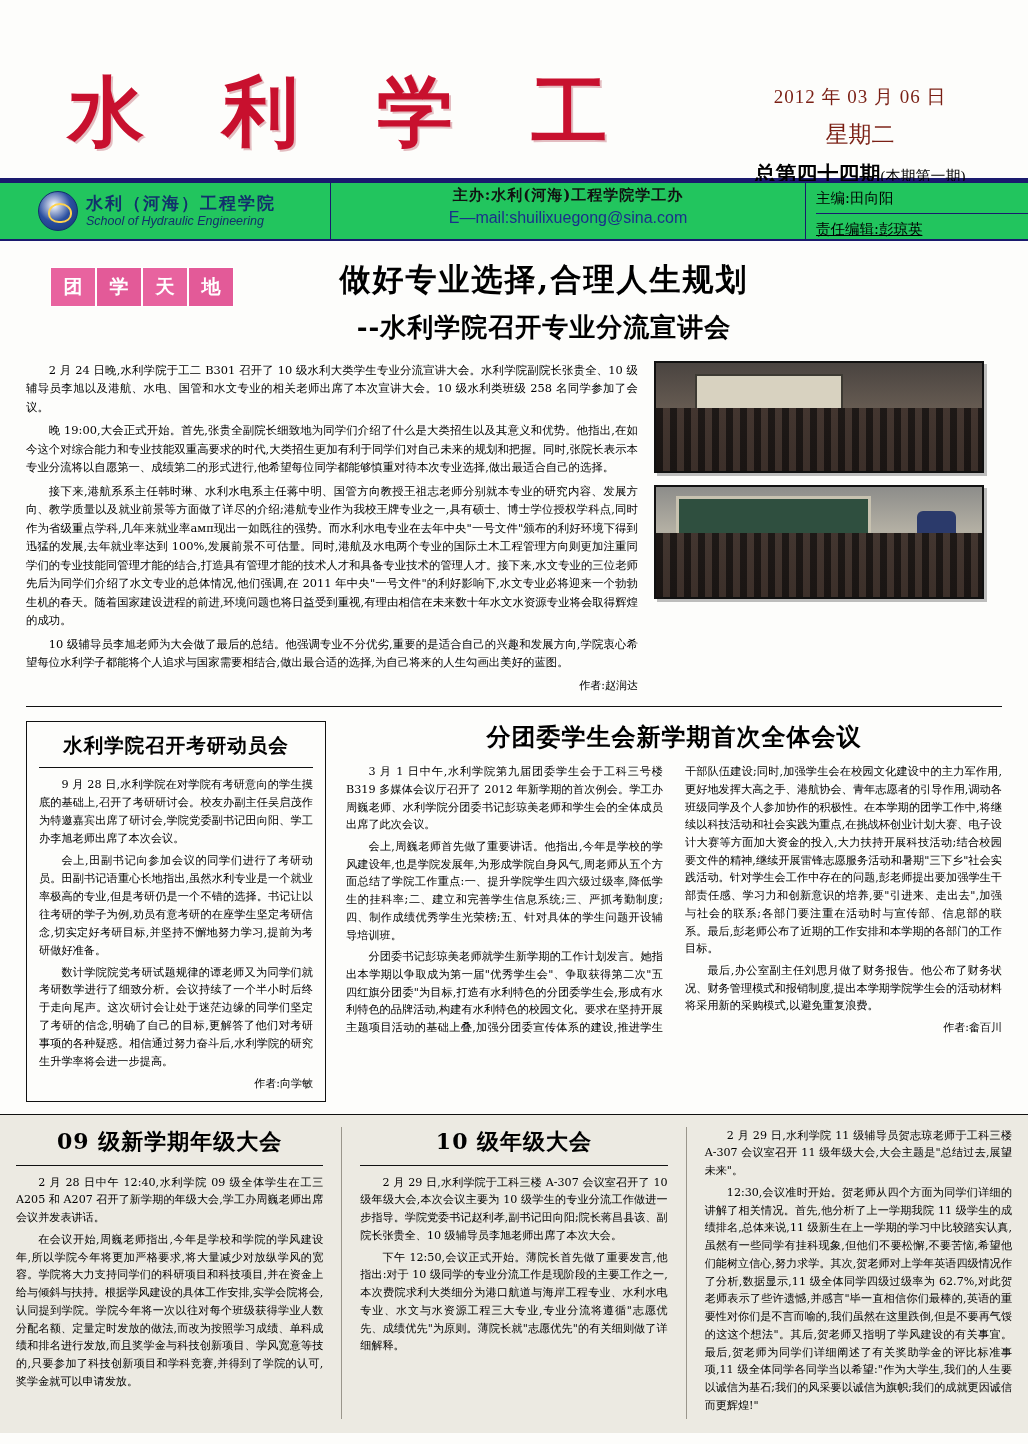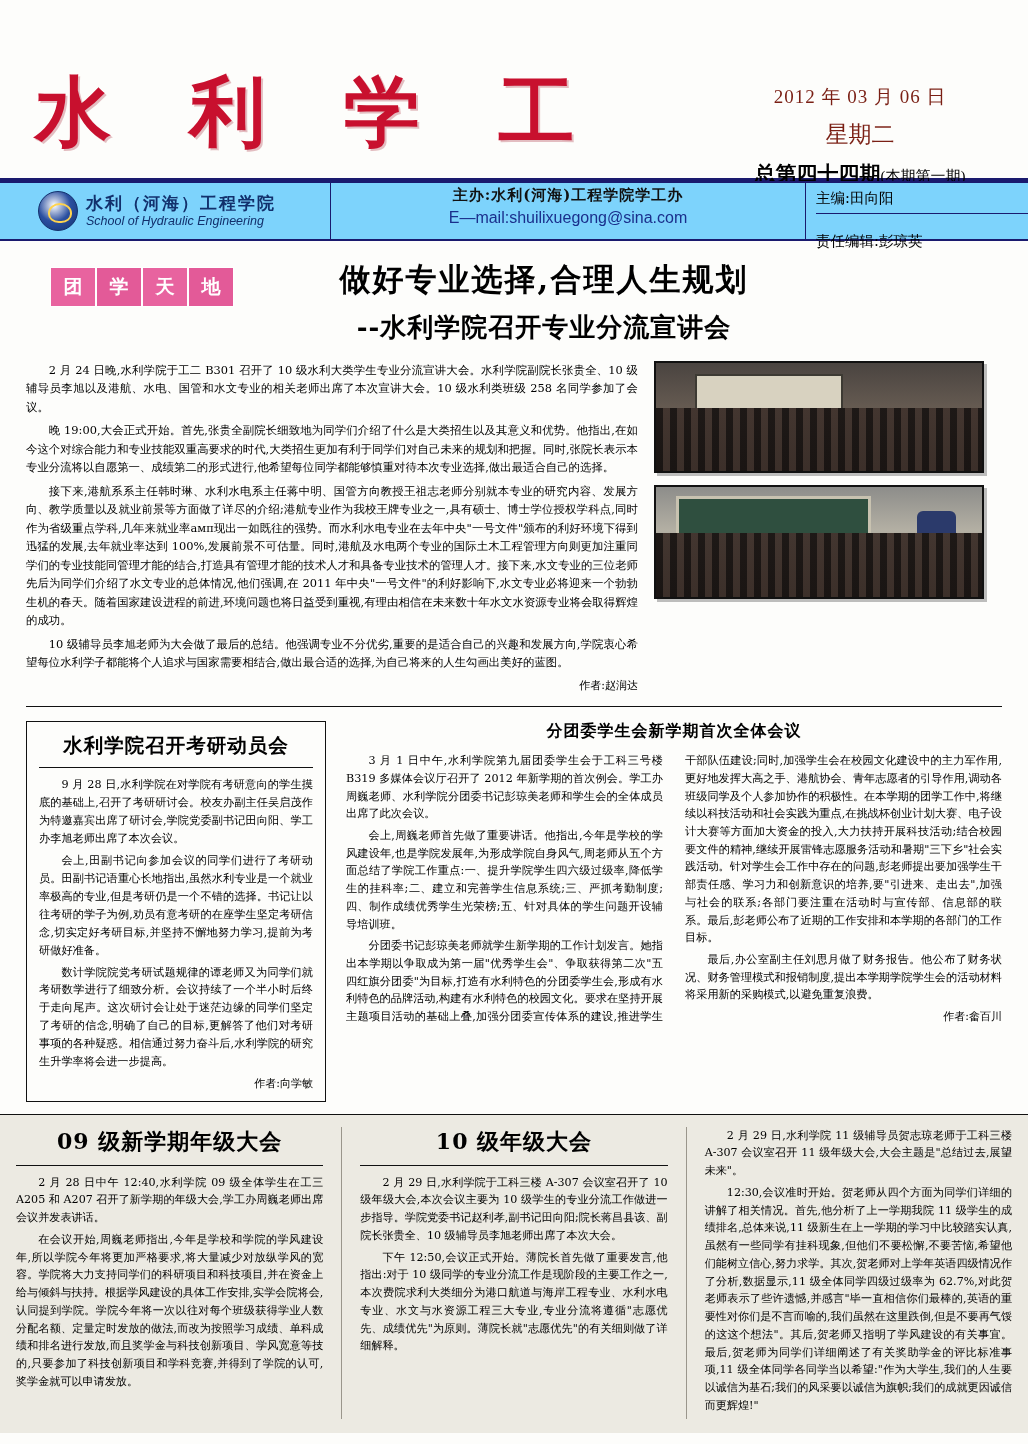--- a/index.html
+++ b/index.html
@@ -23,21 +23,21 @@
   }
 
   
   .masthead {
     position: relative;
     height: 178px;
     border-bottom: 3px solid #1a1a6e;
   }
   .paper-title {
     position: absolute;
-    left: 35px;
+    left: 68px;
     top: 62px;
     font-family: "DejaVu Serif", serif;
     font-size: 76px;
     font-weight: bold;
     color: #c8102e;
     letter-spacing: 26px;
     text-shadow: 2px 2px 0 rgba(150,0,20,0.25);
     white-space: nowrap;
   }
   .date-block {
@@ -51,21 +51,21 @@
   }
   .date-line1 { font-size: 19px; letter-spacing: 1px; }
   .date-line2 { font-size: 23px; margin-top: 9px; }
   .date-line3 { font-size: 21px; font-weight: bold; margin-top: 10px; color: #000; }
   .date-line3 .sub { font-size: 15px; font-weight: normal; }
 
   
   .infobar {
     position: relative;
     height: 56px;
-    background: #7dd3fc;
+    background: #22c55e;
     border-top: 2px solid #1a1a6e;
     border-bottom: 2px solid #1a1a6e;
     display: flex;
     align-items: stretch;
   }
   .infobar .logo-area {
     width: 330px;
     display: flex;
     align-items: center;
     padding-left: 38px;
@@ -116,21 +116,21 @@
     font-family: Liberation Sans, sans-serif;
   }
   .infobar .right-area {
     width: 222px;
     padding-left: 10px;
     box-sizing: border-box;
     font-size: 14.5px;
     font-family: "DejaVu Serif", serif;
   }
   .right-area div { padding-top: 6px; }
-  .right-area div + div { border-top: 1px solid #1a1a6e; margin-top: 5px; padding-top: 18px; }
+  .right-area div + div { border-top: 1px solid #1a1a6e; margin-top: 5px; padding-top: 6px; text-decoration: underline; }
 
   
   .content { padding: 0 26px; box-sizing: border-box; }
   .lead-wrap { position: relative; margin-top: 18px; height: 86px; }
   .badge {
     position: absolute; left: 24px; top: 8px;
     display: flex;
   }
   .badge .cell {
     width: 44px; height: 38px;
@@ -231,21 +231,21 @@
     font-size: 11.2px;
     line-height: 1.6;
     text-align: justify;
     font-family: "DejaVu Serif", serif;
   }
   .colbody p { margin: 0 0 4px 0; text-indent: 2em; }
 
   .mid-right { flex: 1; padding-left: 6px; }
   .mid-right .title {
     text-align: center;
-    font-size: 16px;
+    font-size: 24px;
     font-weight: bold;
     font-family: "DejaVu Serif", serif;
     letter-spacing: 1px;
     margin-bottom: 10px;
   }
   .two-col {
     column-count: 2;
     column-gap: 22px;
     font-size: 11.2px;
     line-height: 1.58;

